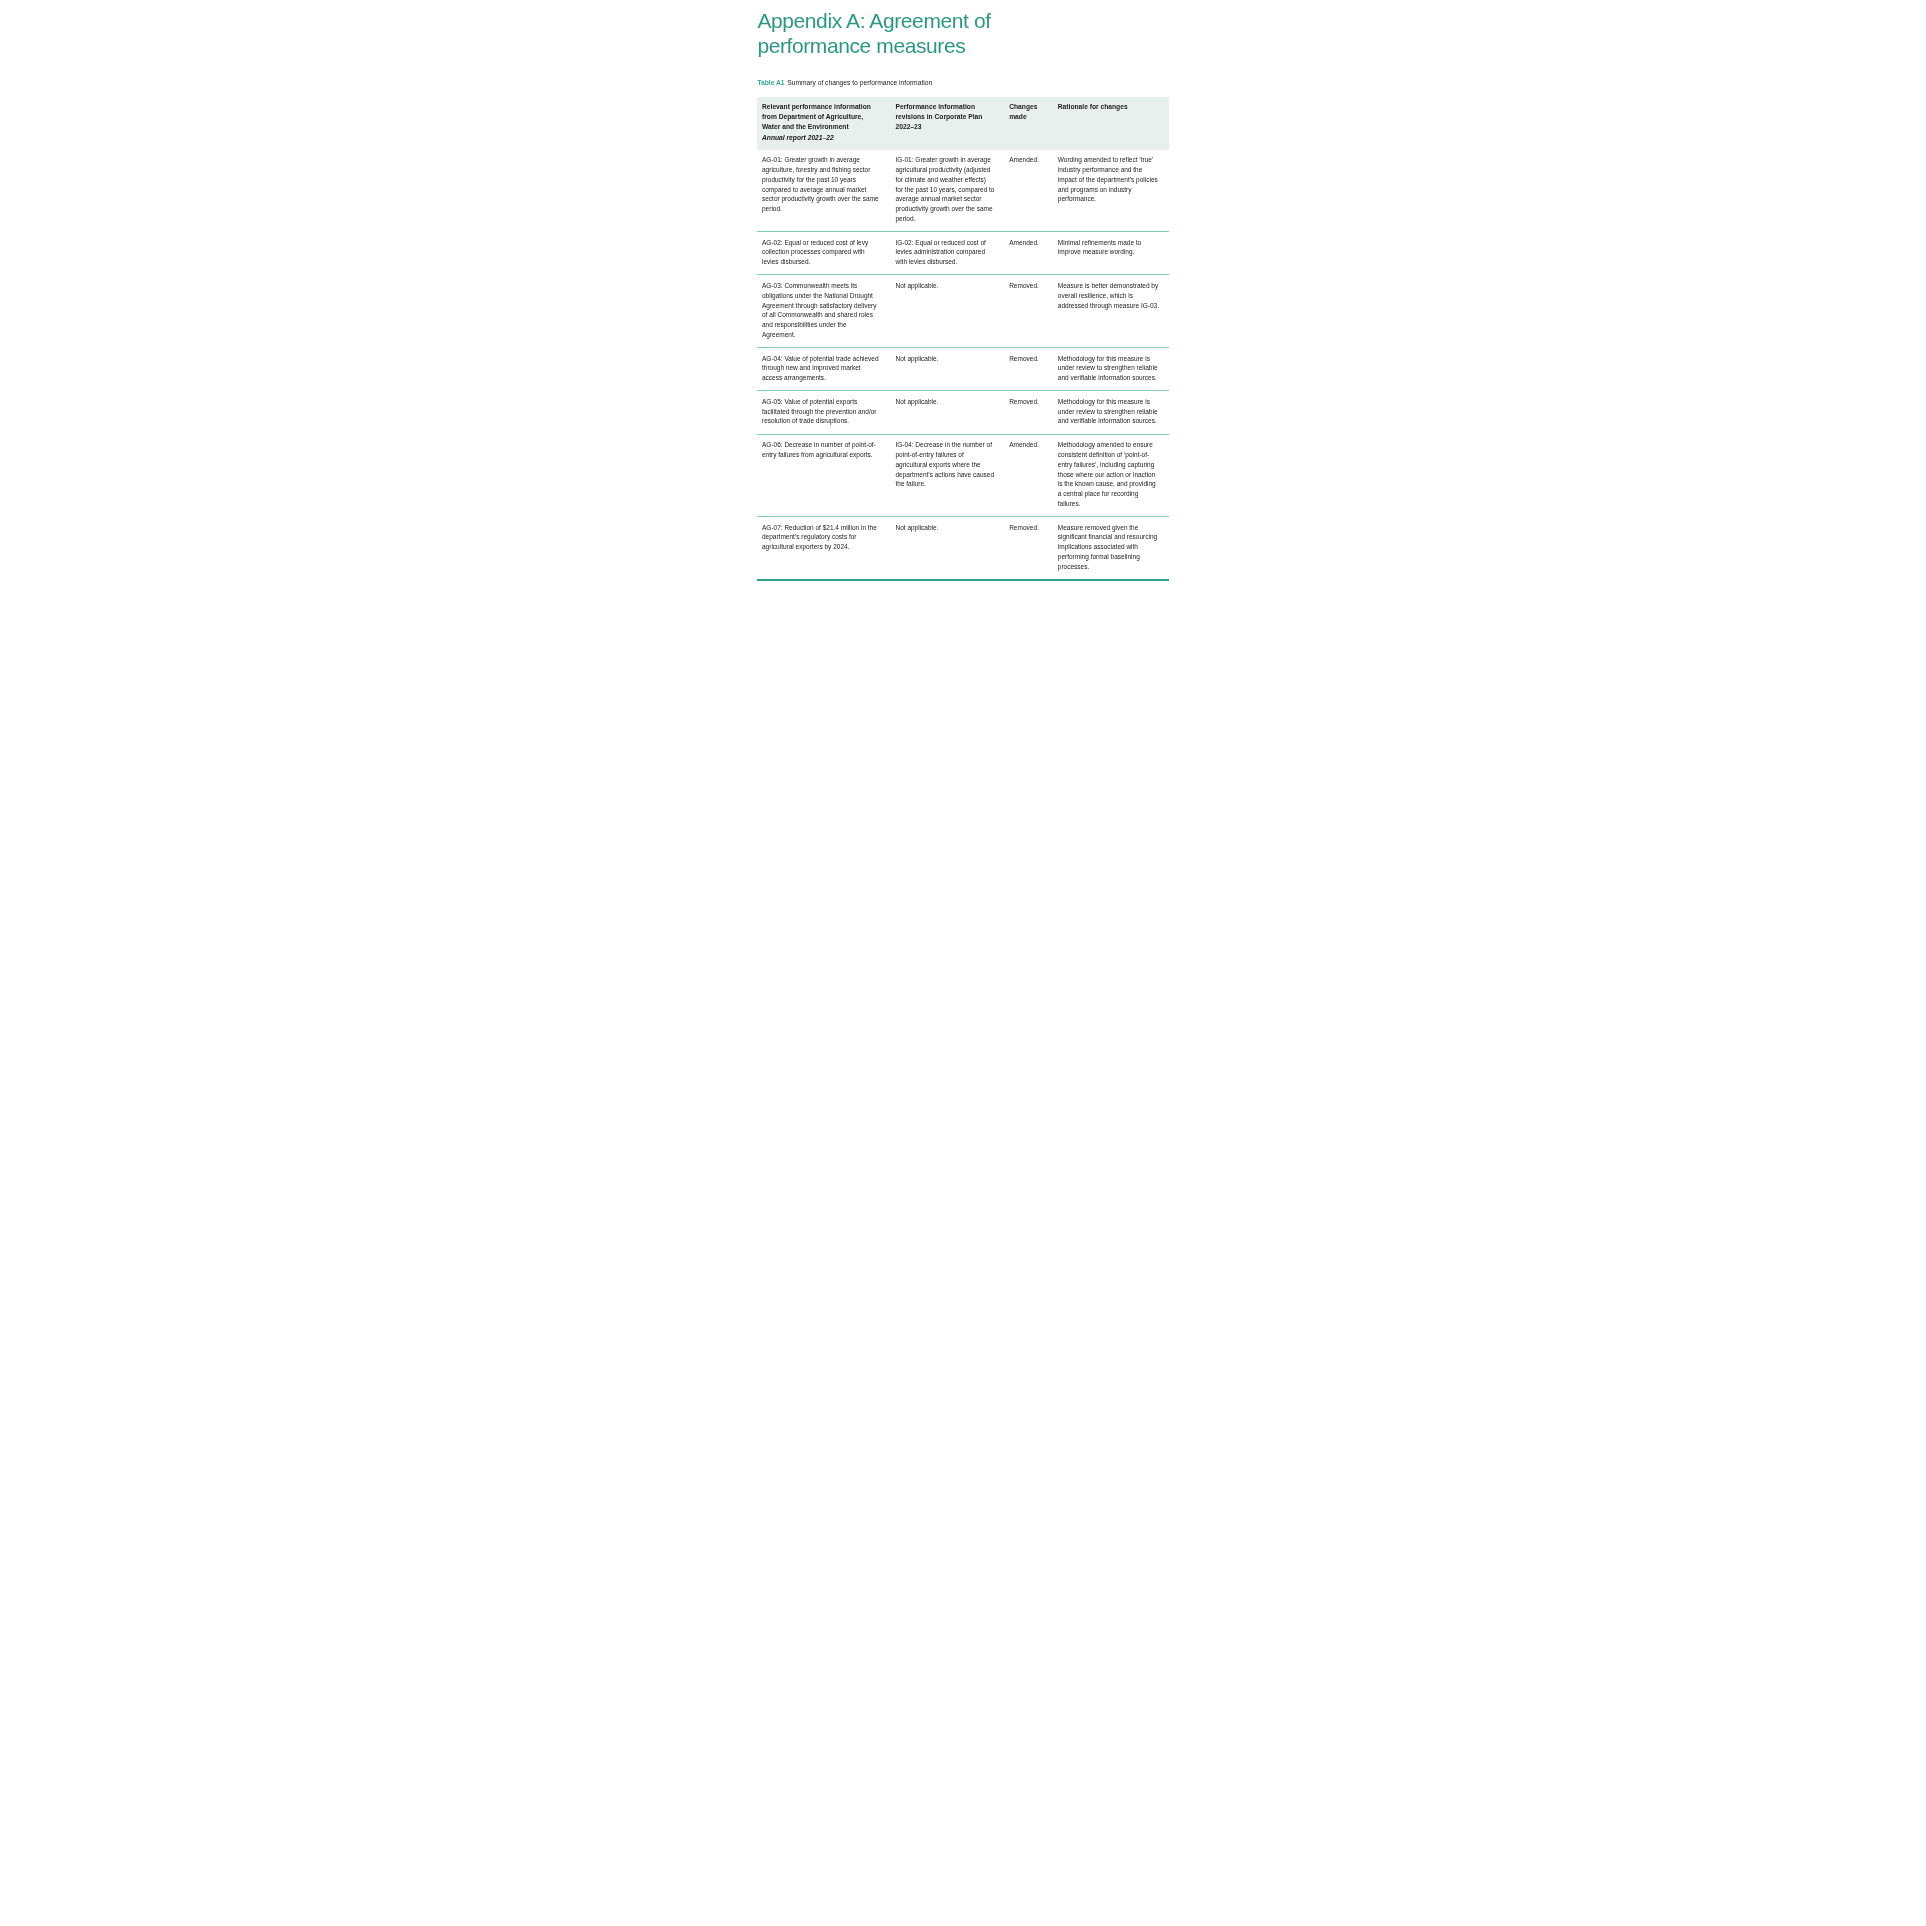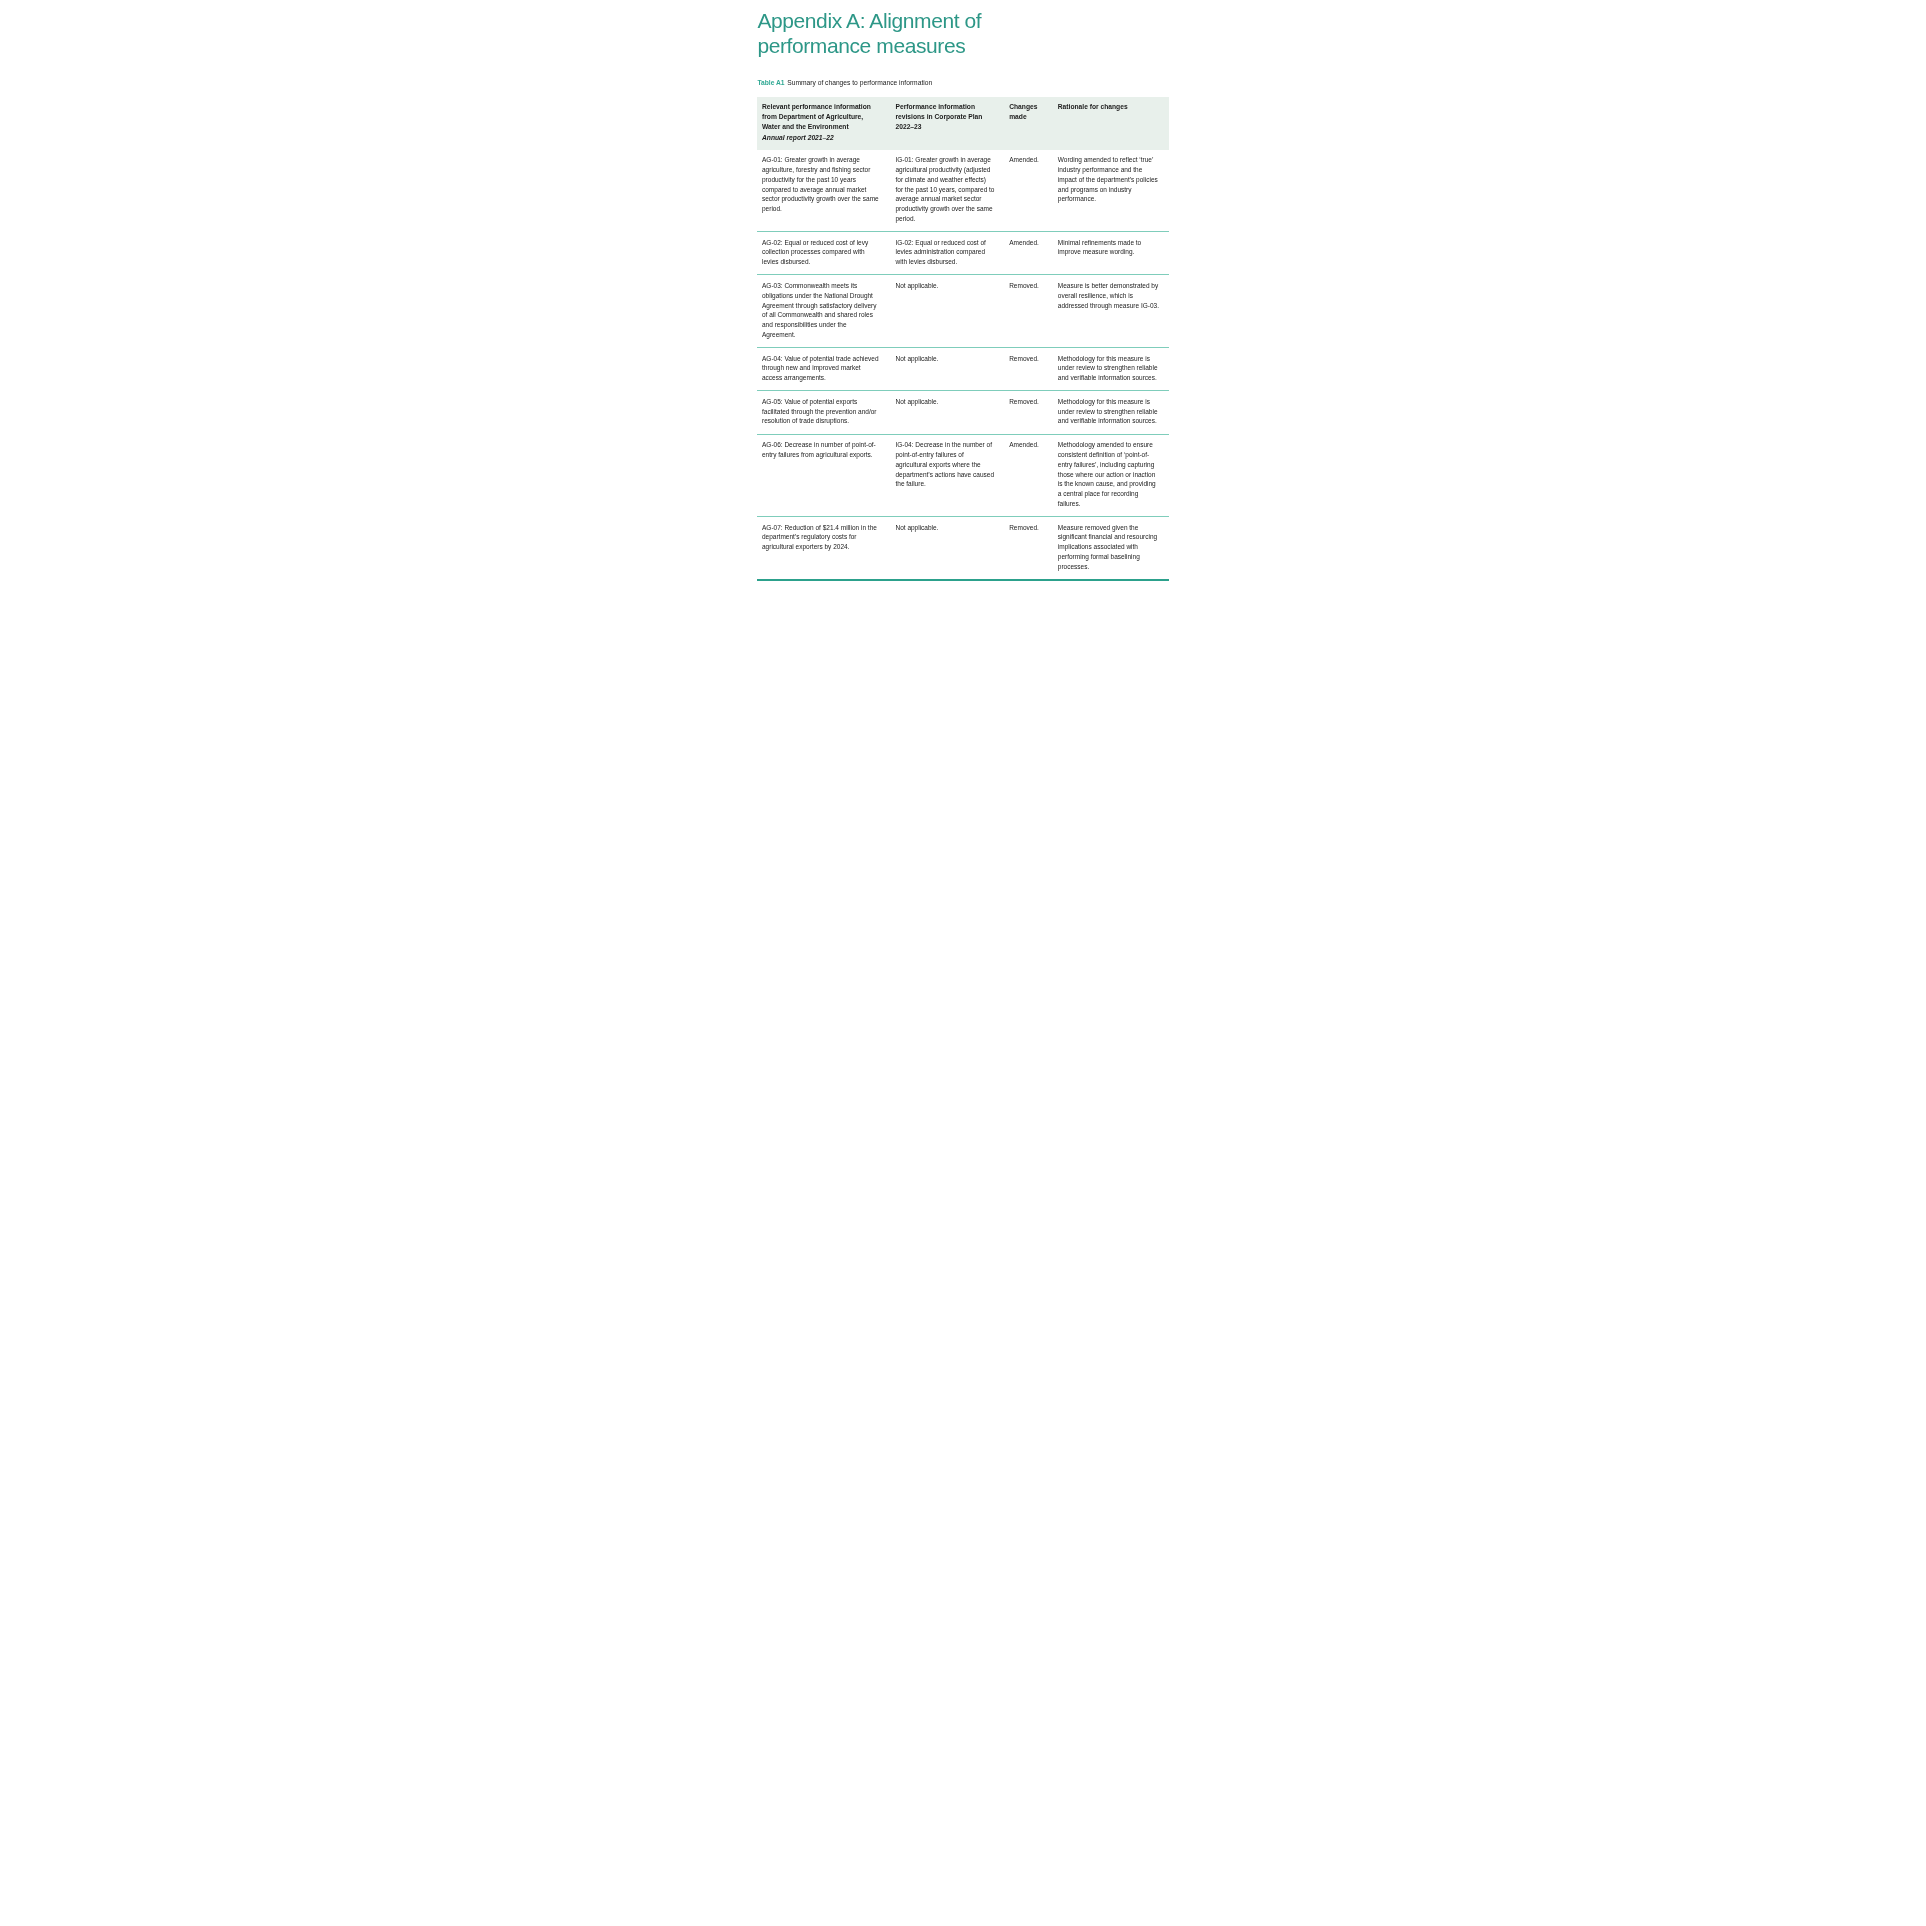--- a/index.html
+++ b/index.html
@@ -70,21 +70,21 @@
     line-height: 1.5;
     padding: 0 10px 0 4.6px;
     box-sizing: border-box;
   }
 </style>
 </head>
 <body>
 
 <div class="page">
 
-  <h1 class="title">Appendix A: Alignment of performance measures</h1>
+  <h1 class="title">Appendix A: Agreement of performance measures</h1>
 
   <p class="caption">
     <span class="cap-label">Table A1</span><span>Summary of changes to performance information</span>
   </p>
 
   <div class="a1-table">
 
     <div class="thead">
       <div class="th">
         <span>Relevant performance information from Department of Agriculture, Water and the Environment</span>

